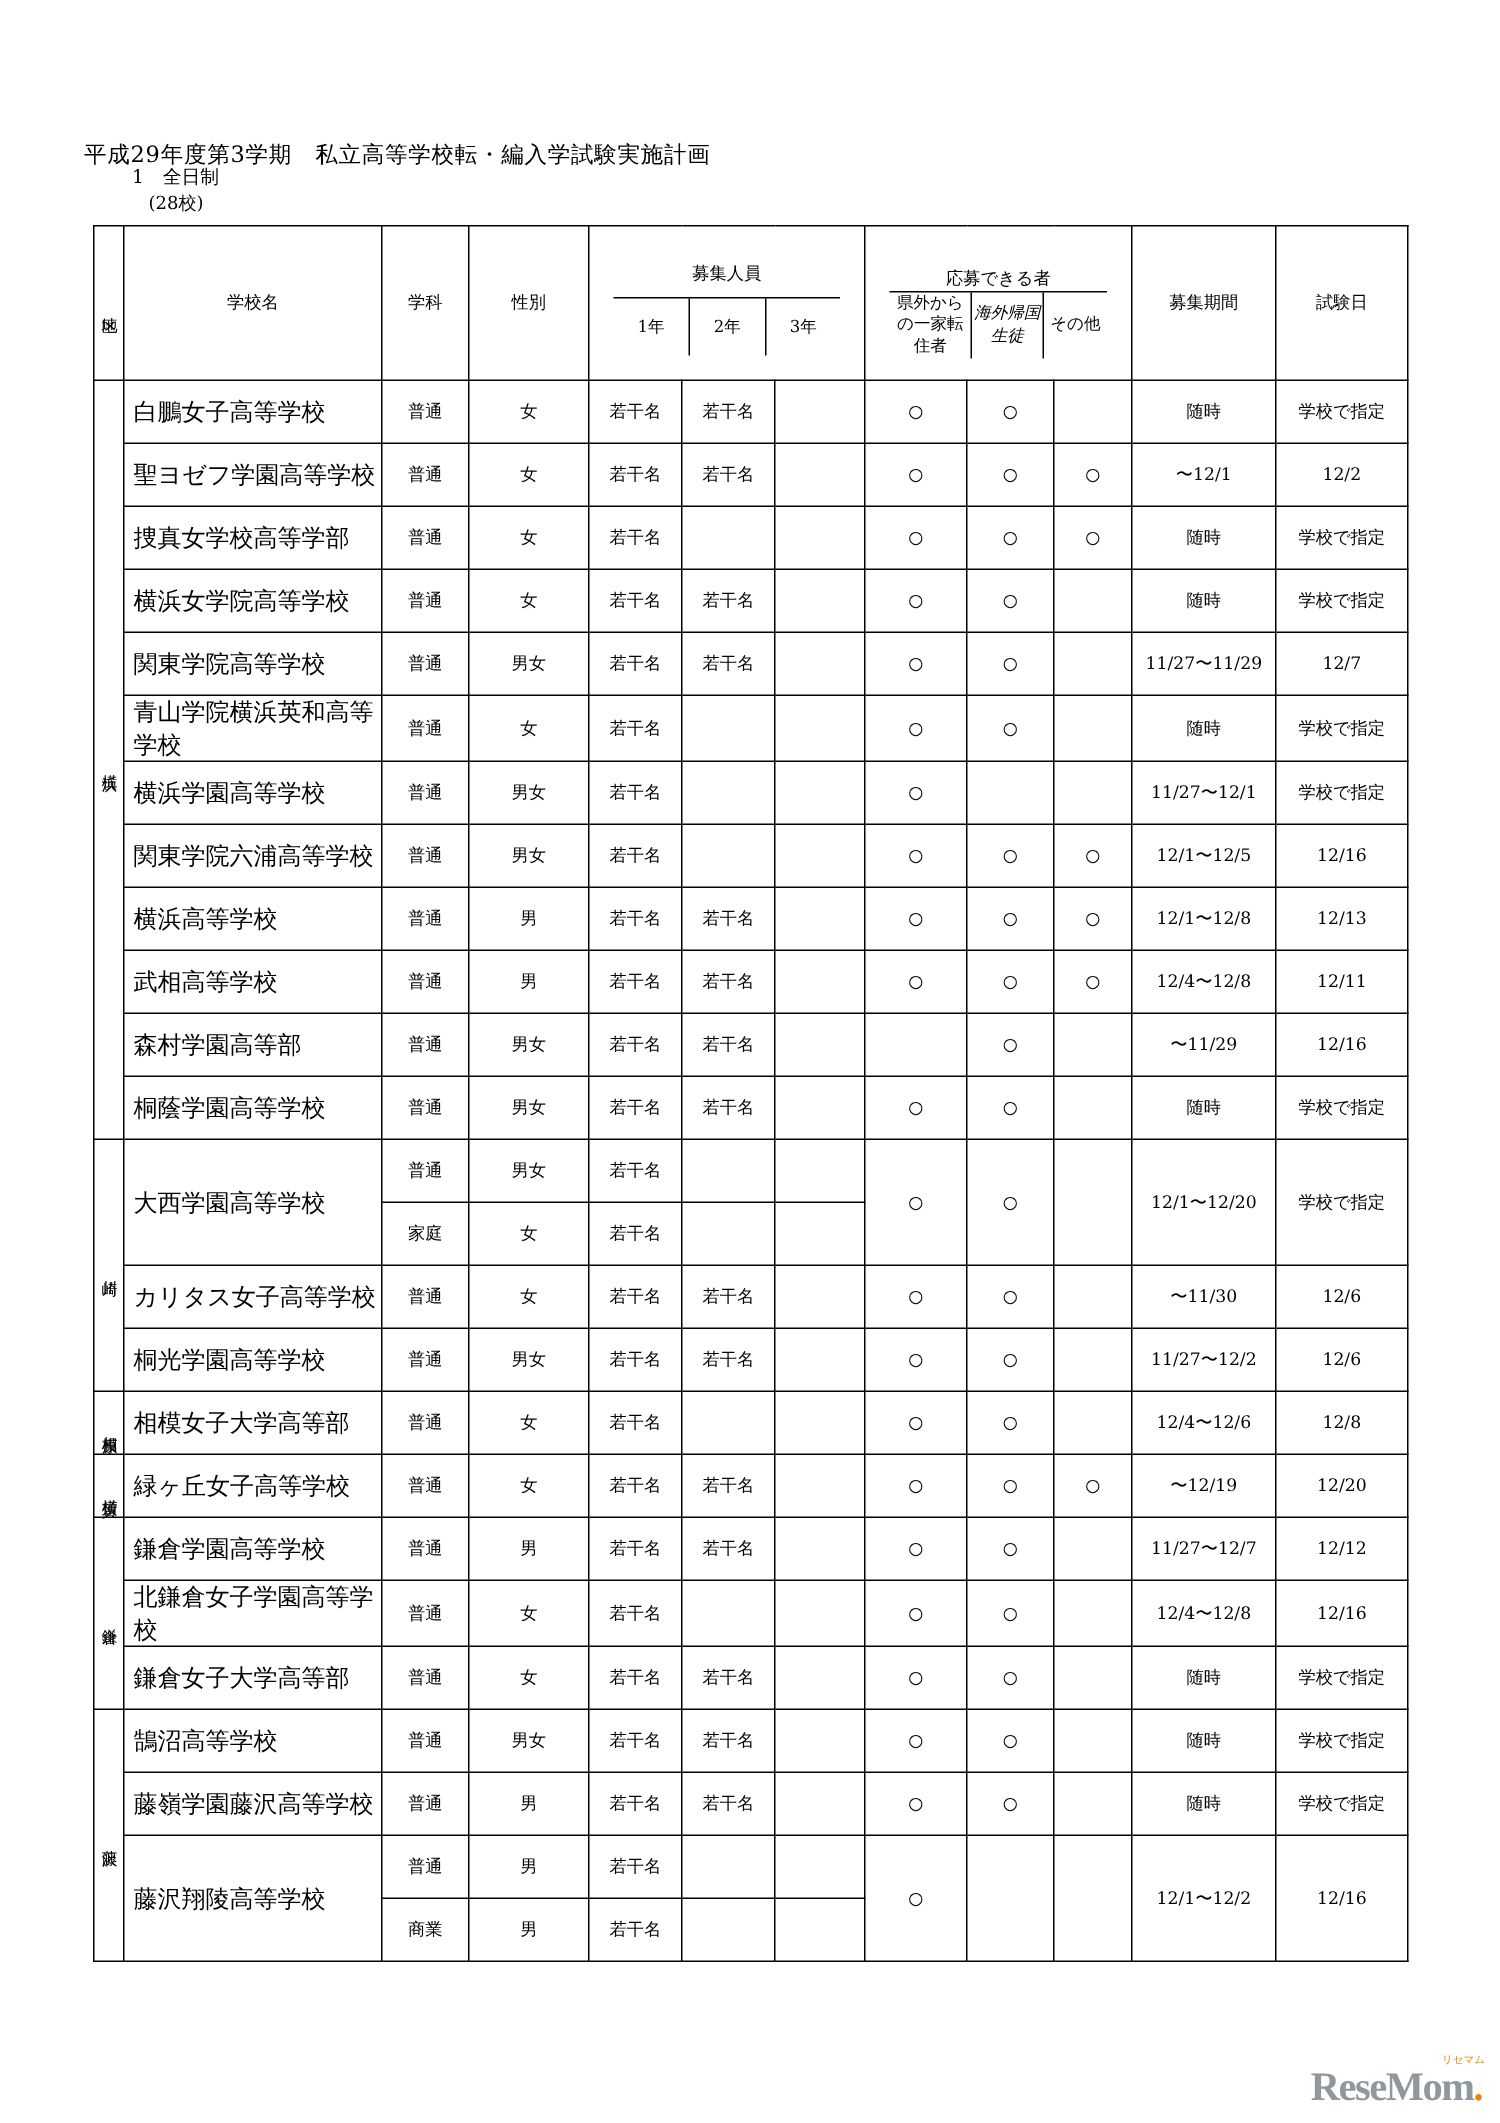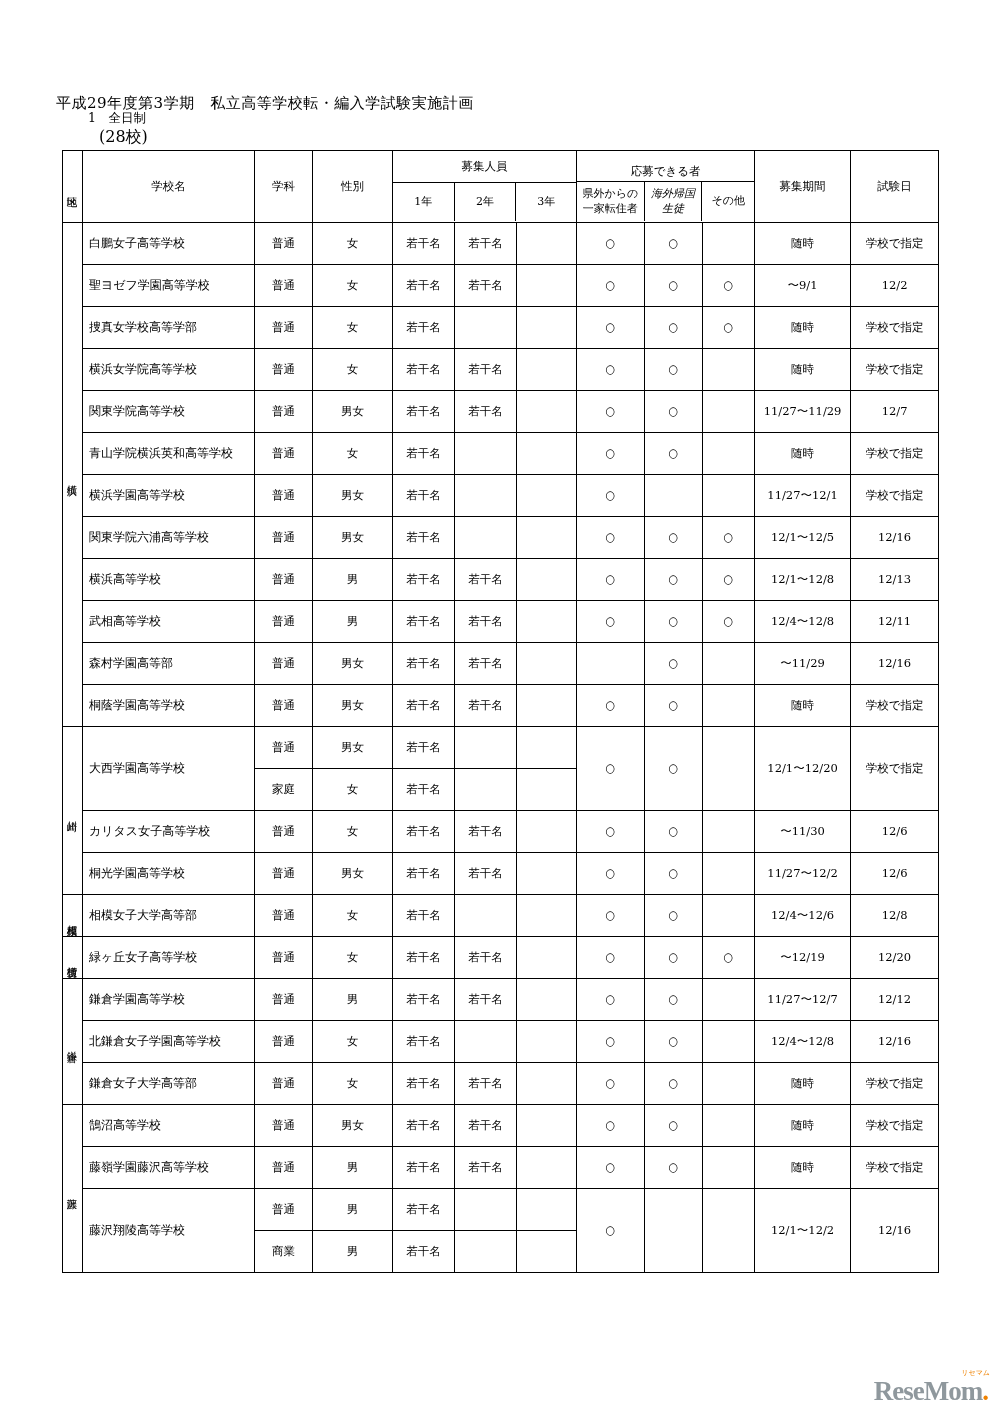--- a/index.html
+++ b/index.html
@@ -4,39 +4,39 @@
 <style>
   * { box-sizing: border-box; margin: 0; padding: 0; }
   html, body { background: #fff; }
   body {
     width: 1000px; height: 1415px; position: relative;
     font-family: "DejaVu Serif", "Liberation Serif", serif;
     color: #000;
   }
   .title { position: absolute; left: 56px; top: 70px; font-size: 15px; letter-spacing: .5px; margin-top: 24px; }
   .section-number { position: absolute; left: 88px; top: 110px; font-size: 12.5px; text-align: right; }
-  .section-count { position: absolute; left: 99px; top: 127px; font-size: 16px; text-align: center; }
+  .section-count { position: absolute; left: 99px; top: 127px; font-size: 12px; text-align: center; }
   .table-wrap { position: absolute; left: 62px; top: 150px; }
   table { border-collapse: collapse; table-layout: fixed; width: 876px; }
   th, td {
     border: 1px solid #000; font-weight: normal; padding: 0 2px;
     text-align: center; vertical-align: middle; font-size: 11.5px; line-height: 1.35;
   }
   thead th { height: 72px; }
-  th.group-h { padding: 0; vertical-align: top; }
+  th.group-h { padding: 16px; vertical-align: top; }
   .grp { display: flex; flex-direction: column; height: 70px; }
   .grp-top { display: flex; align-items: center; justify-content: center; border-bottom: 1px solid #000; font-size: 11.5px; }
   .recruit-top { height: 32px; }
   .eligible-top { height: 20px; margin-top: 11px; }
   .grp-bottom { flex: 1; display: flex; align-items: stretch; justify-content: center; }
   .sub { display: flex; align-items: center; justify-content: center; border-right: 1px solid #000; font-size: 11px; padding: 0 1px; text-align: center; }
   .sub.last { border-right: none; }
   .w62 { width: 62px; } .w60 { width: 60px; } .w68 { width: 68px; } .w58 { width: 58px; font-style: italic; } .w52 { width: 52px; }
   tbody td { height: 42px; }
-  .school-cell { text-align: left; padding-left: 6px; font-size: 12px; }
+  .school-cell { text-align: left; padding-left: 6px; font-size: 16px; }
   .district-cell { padding: 0; }
   .vtext { writing-mode: vertical-rl; text-orientation: upright; font-size: 10.5px; letter-spacing: 1px; display: inline-block; }
   .logo { position: absolute; right: 12px; bottom: 8px; font-family: Liberation Serif, serif; font-weight: bold; font-size: 27px; color: #8f989d; letter-spacing: -1px; }
   .logo-dot { color: #ef8200; }
   .logo-kana { position: absolute; right: -2px; top: -8px; font-size: 7px; color: #ef8200; font-weight: normal; letter-spacing: 0; }
 </style>
 </head>
 <body>
 
 <div class="title">平成29年度第3学期　私立高等学校転・編入学試験実施計画</div>
@@ -107,21 +107,21 @@
         <tr>
           <td class="school-cell">聖ヨゼフ学園高等学校</td>
           <td>普通</td>
           <td>女</td>
           <td>若干名</td>
           <td>若干名</td>
           <td></td>
           <td>○</td>
           <td>○</td>
           <td>○</td>
-          <td>〜9/1</td>
+          <td>〜12/1</td>
           <td>12/2</td>
         </tr>
         <tr>
           <td class="school-cell">捜真女学校高等学部</td>
           <td>普通</td>
           <td>女</td>
           <td>若干名</td>
           <td></td>
           <td></td>
           <td>○</td>

